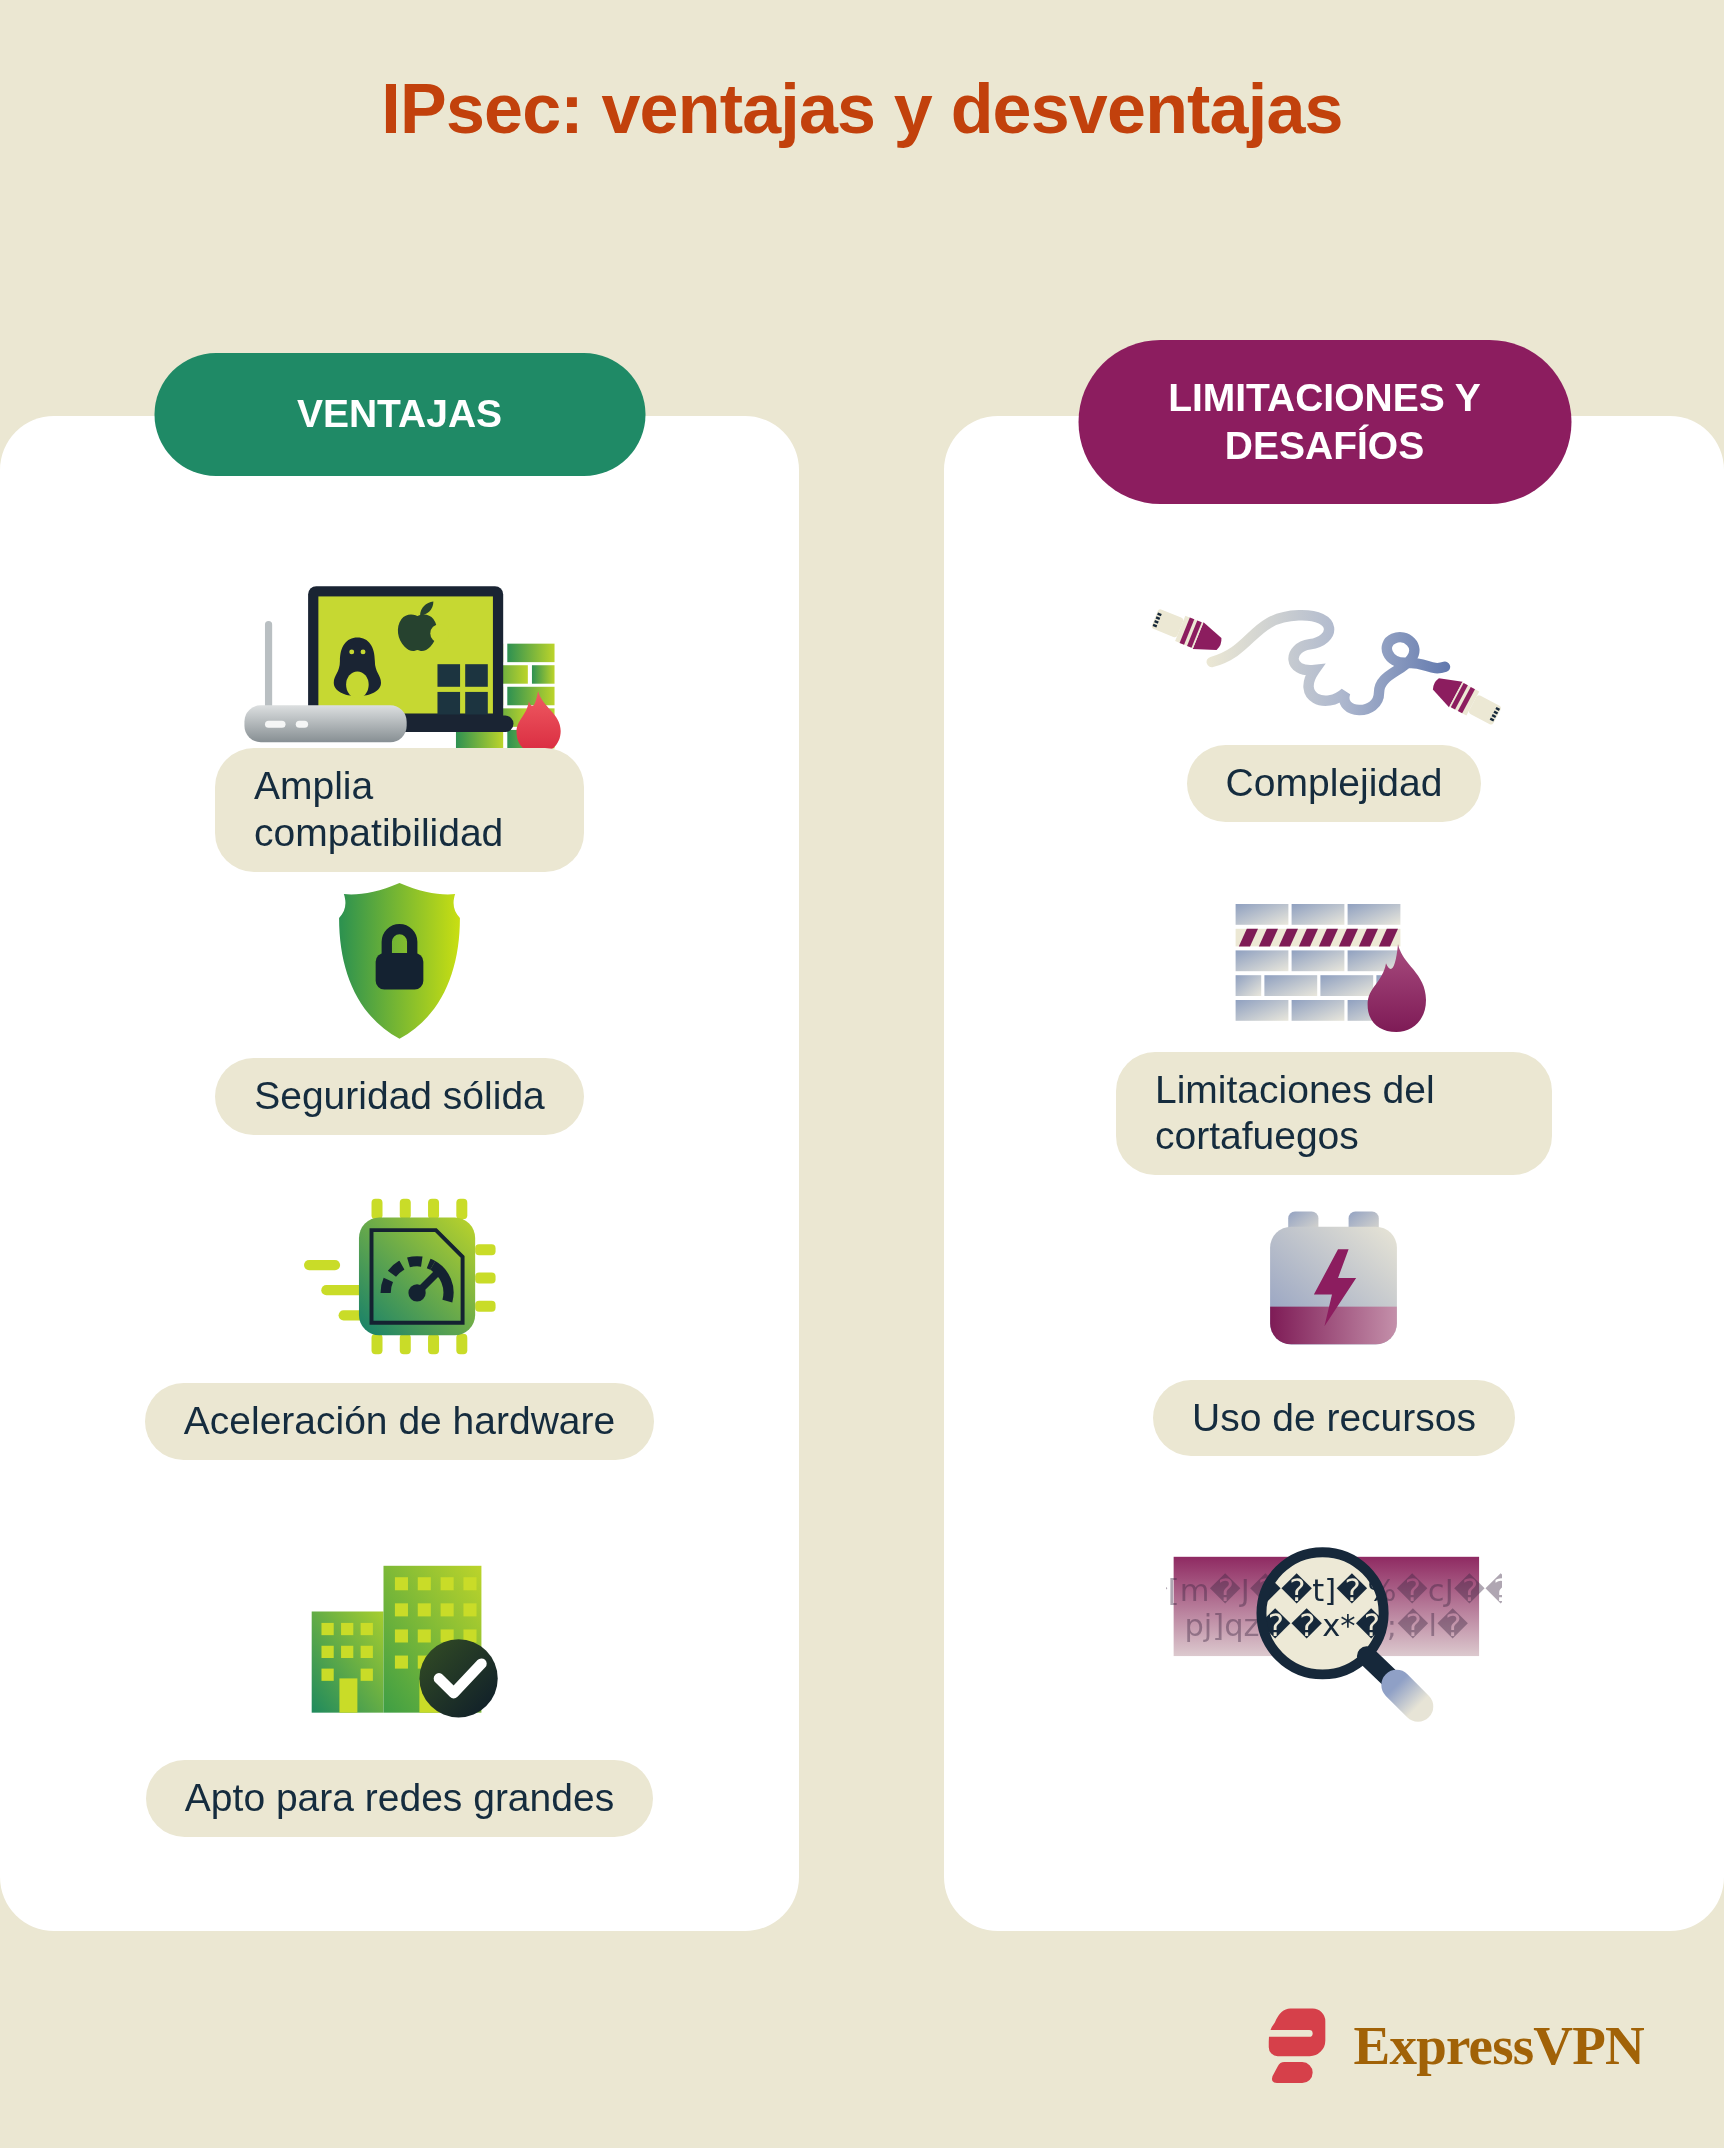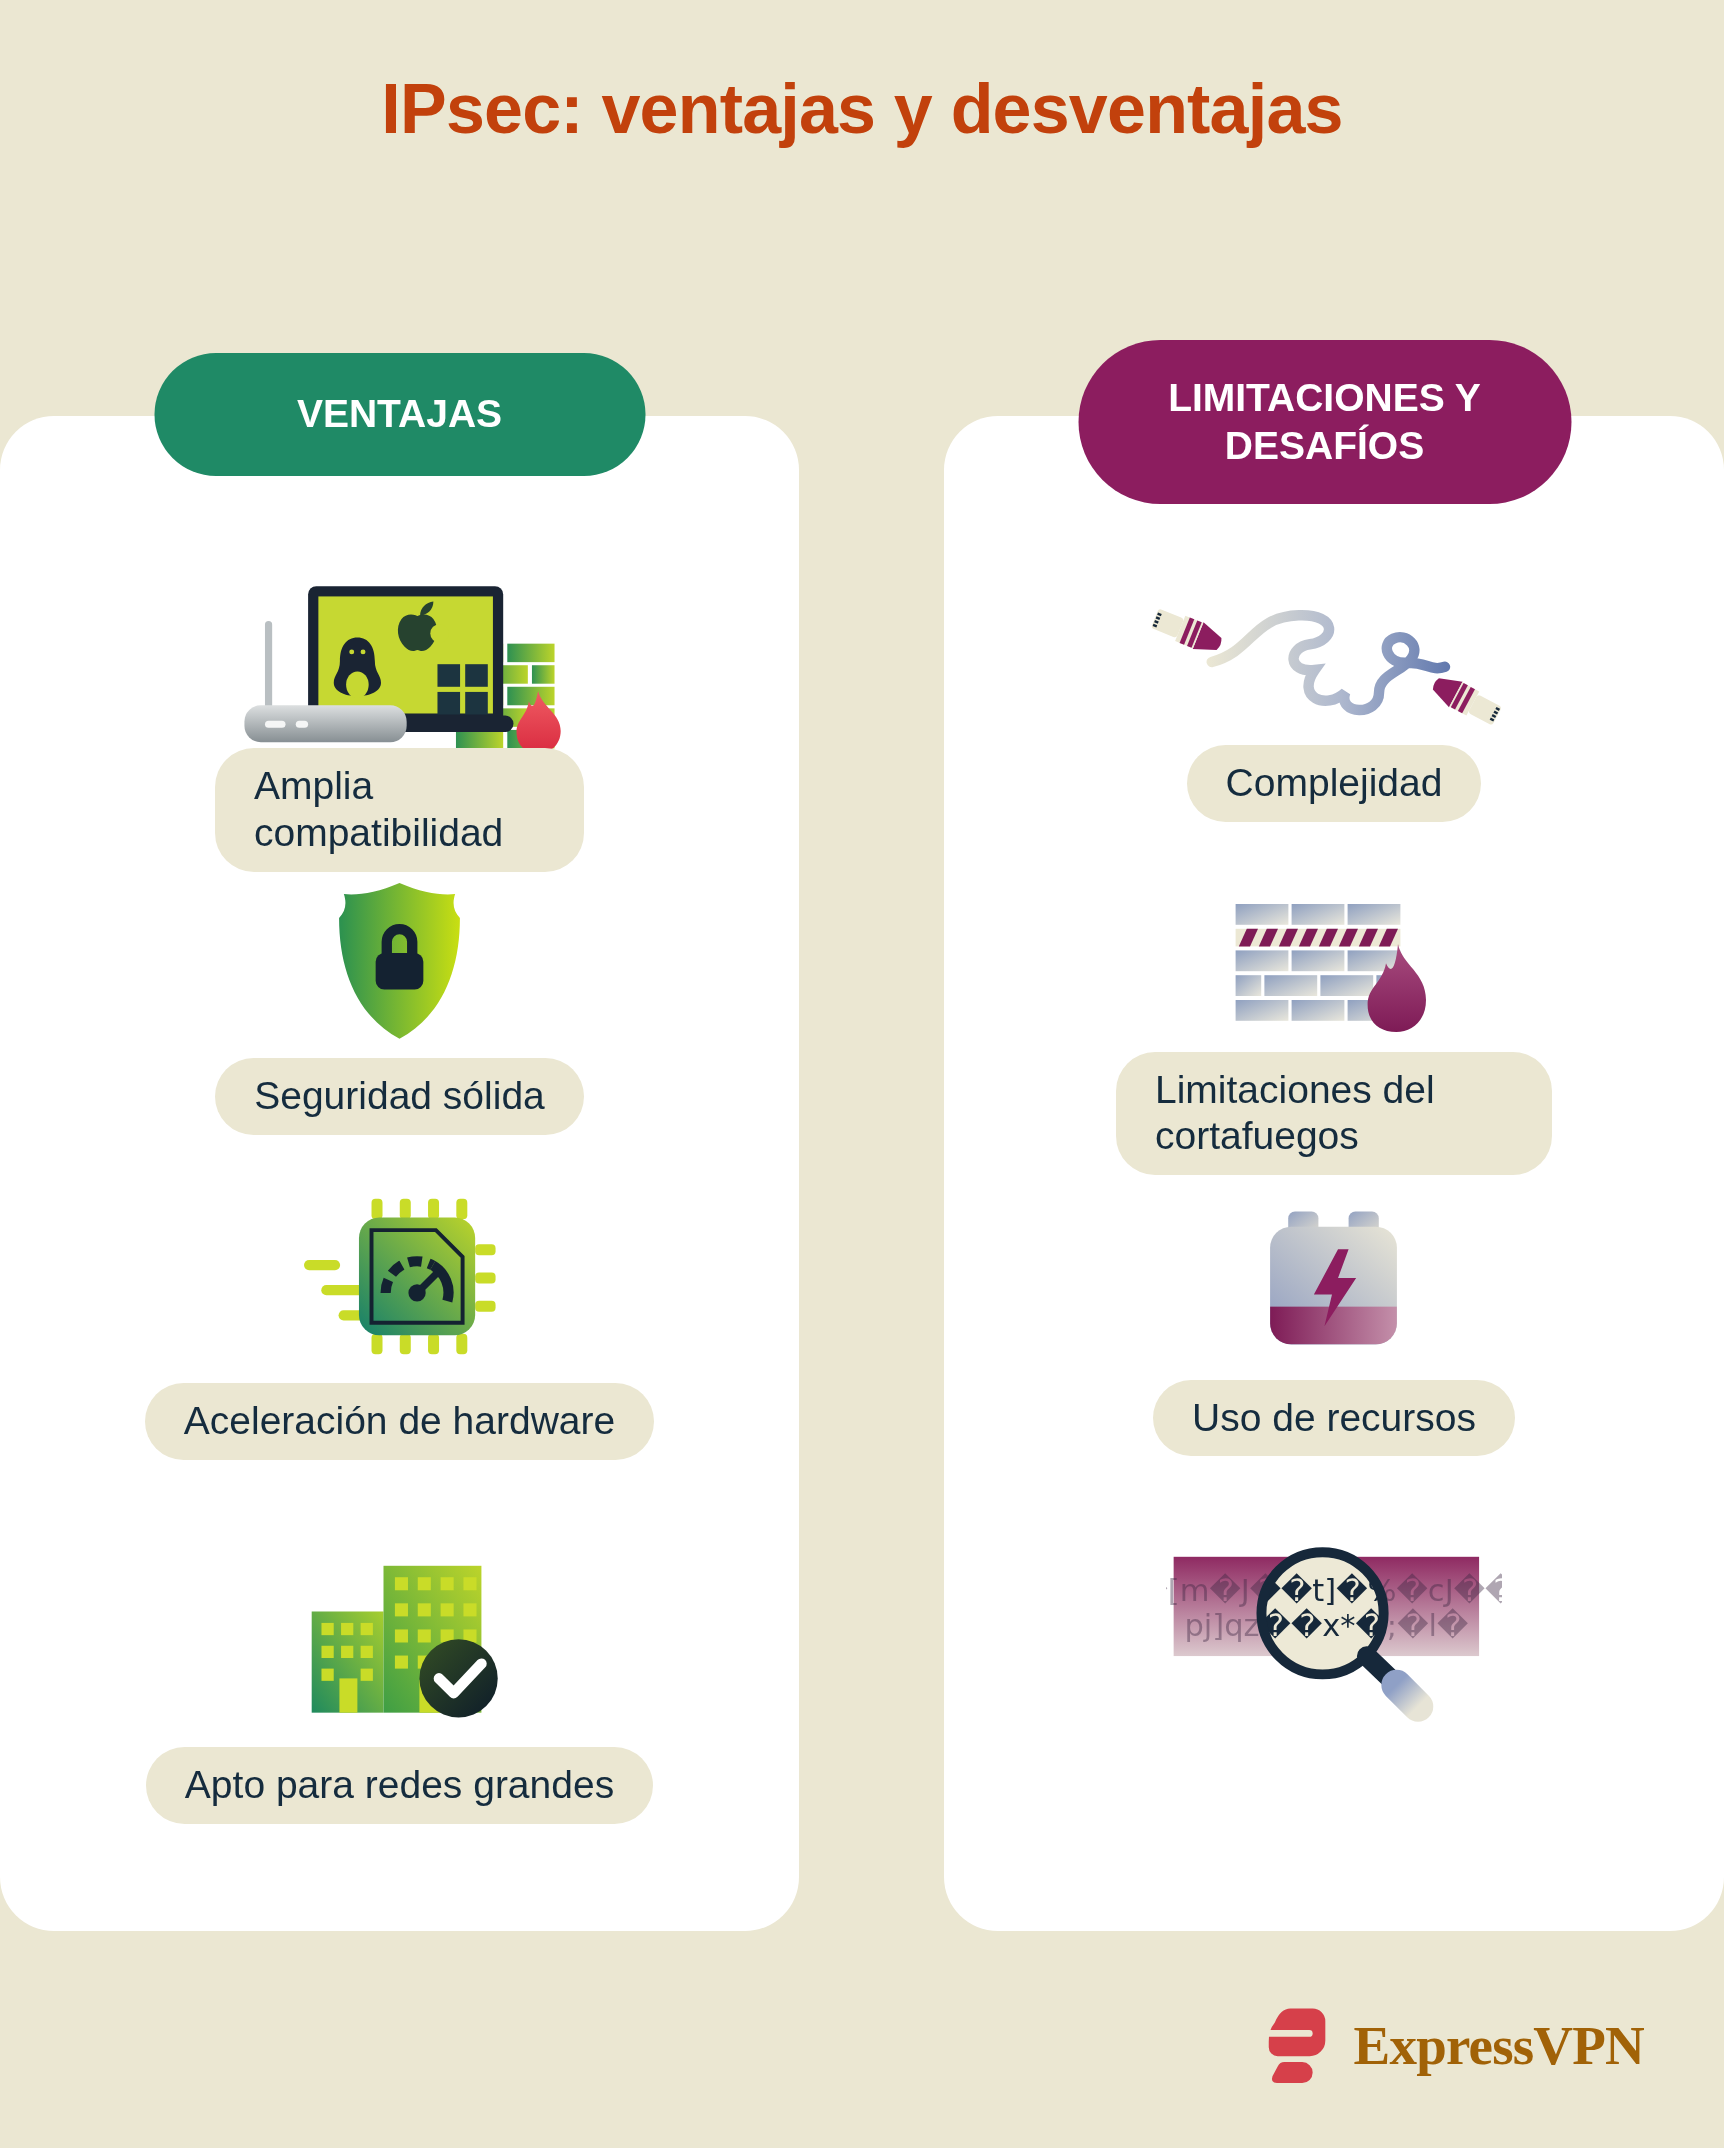--- a/index.html
+++ b/index.html
@@ -221,21 +221,21 @@
                 <rect x="176" y="90" width="16" height="16"></rect>
                 <rect x="204" y="90" width="16" height="16"></rect>
               <rect x="120" y="122" width="16" height="16"></rect>
                 <rect x="148" y="122" width="16" height="16"></rect>
               <rect x="150" y="152" width="36" height="40"></rect>
             </g>
             <circle cx="198" cy="150" r="48" fill="url(#gck)"></circle>
             <path d="M174 150 l18 18 l34 -36" fill="none" stroke="#FFFFFF" stroke-width="13" stroke-linecap="round" stroke-linejoin="round"></path>
           </svg>
         </div>
-        <div class="label-pill" style="margin-top:26px; white-space:nowrap">Apto para redes grandes</div>
+        <div class="label-pill" style="margin-top:39px; white-space:nowrap">Apto para redes grandes</div>
       </div>
 
     </div>
   </section>
 
   <section class="column">
     <div class="header-pill magenta">LIMITACIONES Y DESAFÍOS</div>
     <div class="card pad-r">
 
       <div class="item">

